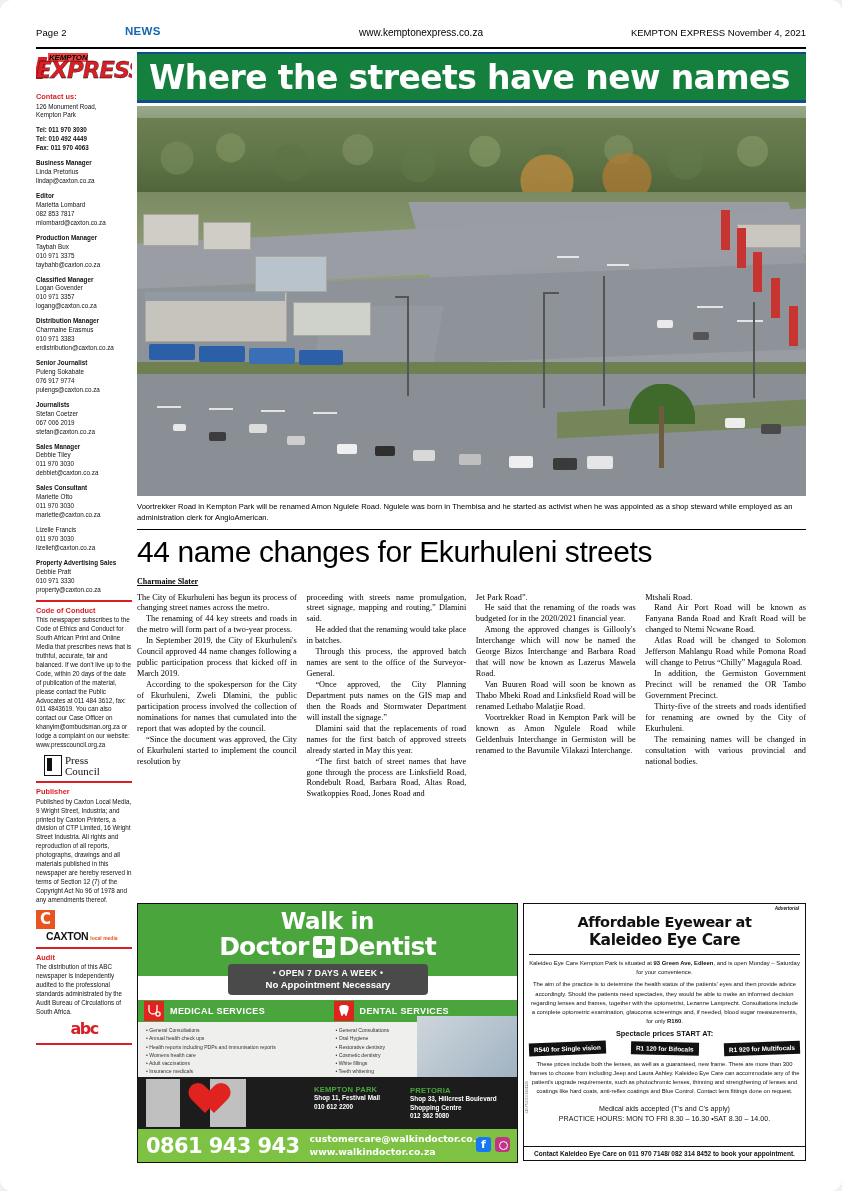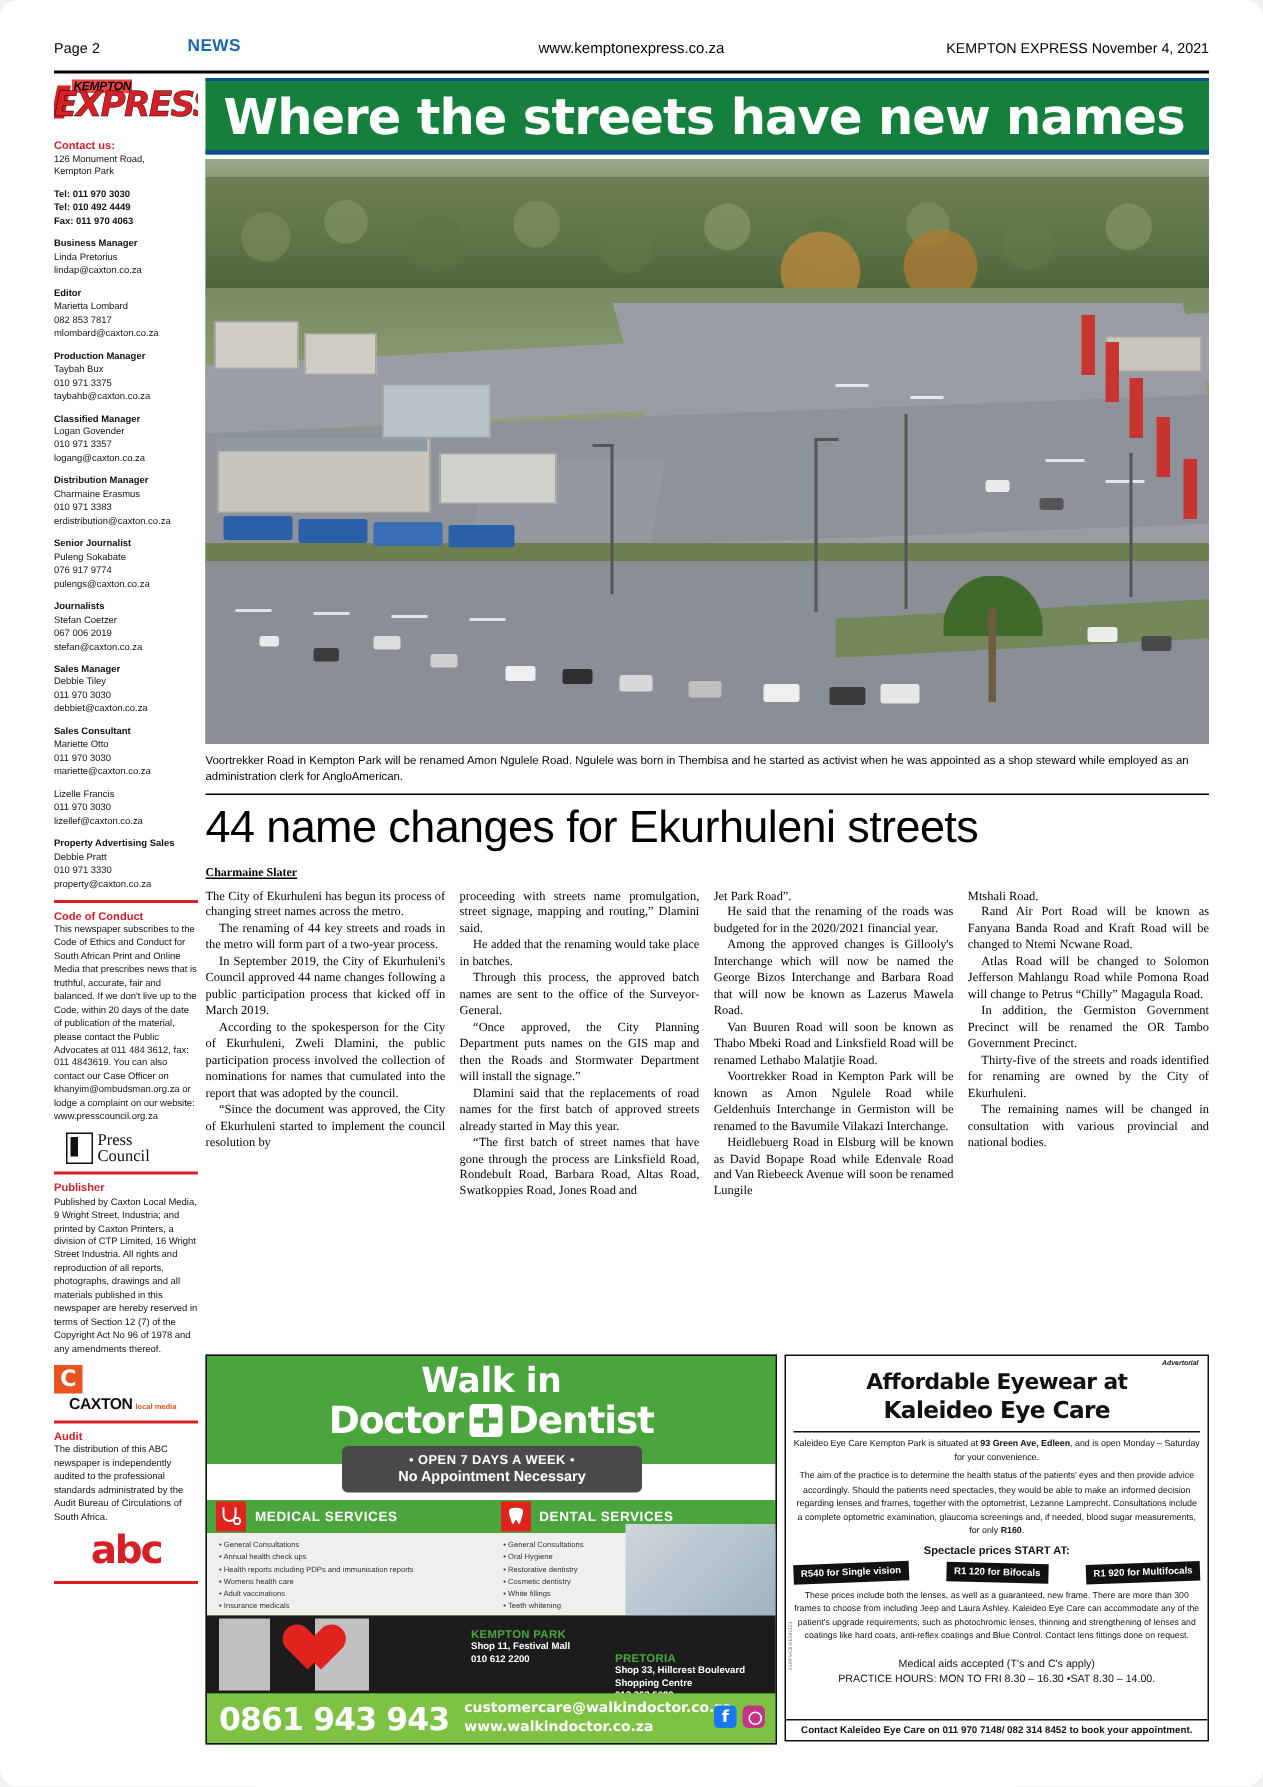--- a/index.html
+++ b/index.html
@@ -107,21 +107,21 @@
   }
   .cx-c {
     width: 19px; height: 19px; background: #e8531f;
     color: #fff; font-weight: bold; font-size: 15px;
     text-align: center; line-height: 19px;
     font-family: "DejaVu Sans", sans-serif;
   }
   .cx-word { font-size: 10.5px; font-weight: bold; letter-spacing: -.3px; color:#111;margin-left:10px; }
   .cx-sub { font-size: 5px; color: #e8531f; font-weight: bold;}
   .abc-logo {
-    font-size: 26px; font-weight: bold; color: #d81f26;
+    font-size: 16px; font-weight: bold; color: #d81f26;
     letter-spacing: -1.5px; text-align: center;
     font-family: "DejaVu Sans", sans-serif;
     margin-top: 2px;
   }
 
   
   .main {
     position: absolute;
     left: 137px;
     top: 52px;
@@ -302,21 +302,21 @@
   .wi-heart { position:absolute; left:58px; top:180px; width:36px; height:34px; }
   .wi-heart:before, .wi-heart:after {
     content:""; position:absolute; width:19px; height:29px; background:#e0231f;
     border-radius:19px 19px 0 0; top:0; left:9px;
   }
   .wi-heart:before { transform: rotate(-45deg); transform-origin: 0 100%; }
   .wi-heart:after  { transform: rotate(45deg);  transform-origin: 100% 100%; left:-1px; }
   .wi-coats { position:absolute; left:8px; top:175px; width:125px; height:48px;
               background:linear-gradient(90deg,#ddd 0 34px, #1c1c1c 34px 64px, #ddd 64px 100px, #1c1c1c 100px); opacity:.85;}
   .wi-br1 { position:absolute; left:176px; top:181px; }
-  .wi-br2 { position:absolute; left:272px; top:197px; }
+  .wi-br2 { position:absolute; left:272px; top:182px; }
   .wi-brt { color:#4ba53d; font-size:7.6px; font-weight:bold; letter-spacing:.2px;}
   .wi-brl { color:#fff; font-size:6.4px; font-weight:bold; line-height:1.35;}
   .wi-foot { position:absolute; left:0; bottom:0; width:100%; height:33px; background:#7dc242;
              display:flex; align-items:center; }
   .wi-phone { color:#fff; font-size:21px; font-weight:bold; margin-left:8px;
               font-family:"DejaVu Sans", sans-serif; letter-spacing:-.6px;}
   .wi-web { margin-left:10px; color:#fff; font-size:9.3px; font-weight:bold; line-height:1.3;
             font-family:"DejaVu Sans", sans-serif;}
   .wi-soc { position:absolute; right:7px; top:8px; display:flex; gap:4px;}
   .wi-fb { width:15px;height:15px;background:#1877f2;border-radius:3px;color:#fff;
@@ -599,21 +599,20 @@
         <p>“Once approved, the City Planning Department puts names on the GIS map and then the Roads and Stormwater Department will install the signage.”</p>
         <p>Dlamini said that the replacements of road names for the first batch of approved streets already started in May this year.</p>
         <p>“The first batch of street names that have gone through the process are Linksfield Road, Rondebult Road, Barbara Road, Altas Road, Swatkoppies Road, Jones Road and</p>
       </div>
       <div class="col">
         <p class="noind">Jet Park Road”.</p>
         <p>He said that the renaming of the roads was budgeted for in the 2020/2021 financial year.</p>
         <p>Among the approved changes is Gillooly's Interchange which will now be named the George Bizos Interchange and Barbara Road that will now be known as Lazerus Mawela Road.</p>
         <p>Van Buuren Road will soon be known as Thabo Mbeki Road and Linksfield Road will be renamed Lethabo Malatjie Road.</p>
         <p>Voortrekker Road in Kempton Park will be known as Amon Ngulele Road while Geldenhuis Interchange in Germiston will be renamed to the Bavumile Vilakazi Interchange.</p>
-        <p>Heidlebuerg Road in Elsburg will be known as David Bopape Road while Edenvale Road and Van Riebeeck Avenue will soon be renamed Lungile</p>
       </div>
       <div class="col">
         <p class="noind">Mtshali Road.</p>
         <p>Rand Air Port Road will be known as Fanyana Banda Road and Kraft Road will be changed to Ntemi Ncwane Road.</p>
         <p>Atlas Road will be changed to Solomon Jefferson Mahlangu Road while Pomona Road will change to Petrus “Chilly” Magagula Road.</p>
         <p>In addition, the Germiston Government Precinct will be renamed the OR Tambo Government Precinct.</p>
         <p>Thirty-five of the streets and roads identified for renaming are owned by the City of Ekurhuleni.</p>
         <p>The remaining names will be changed in consultation with various provincial and national bodies.</p>
       </div>
     </div>

